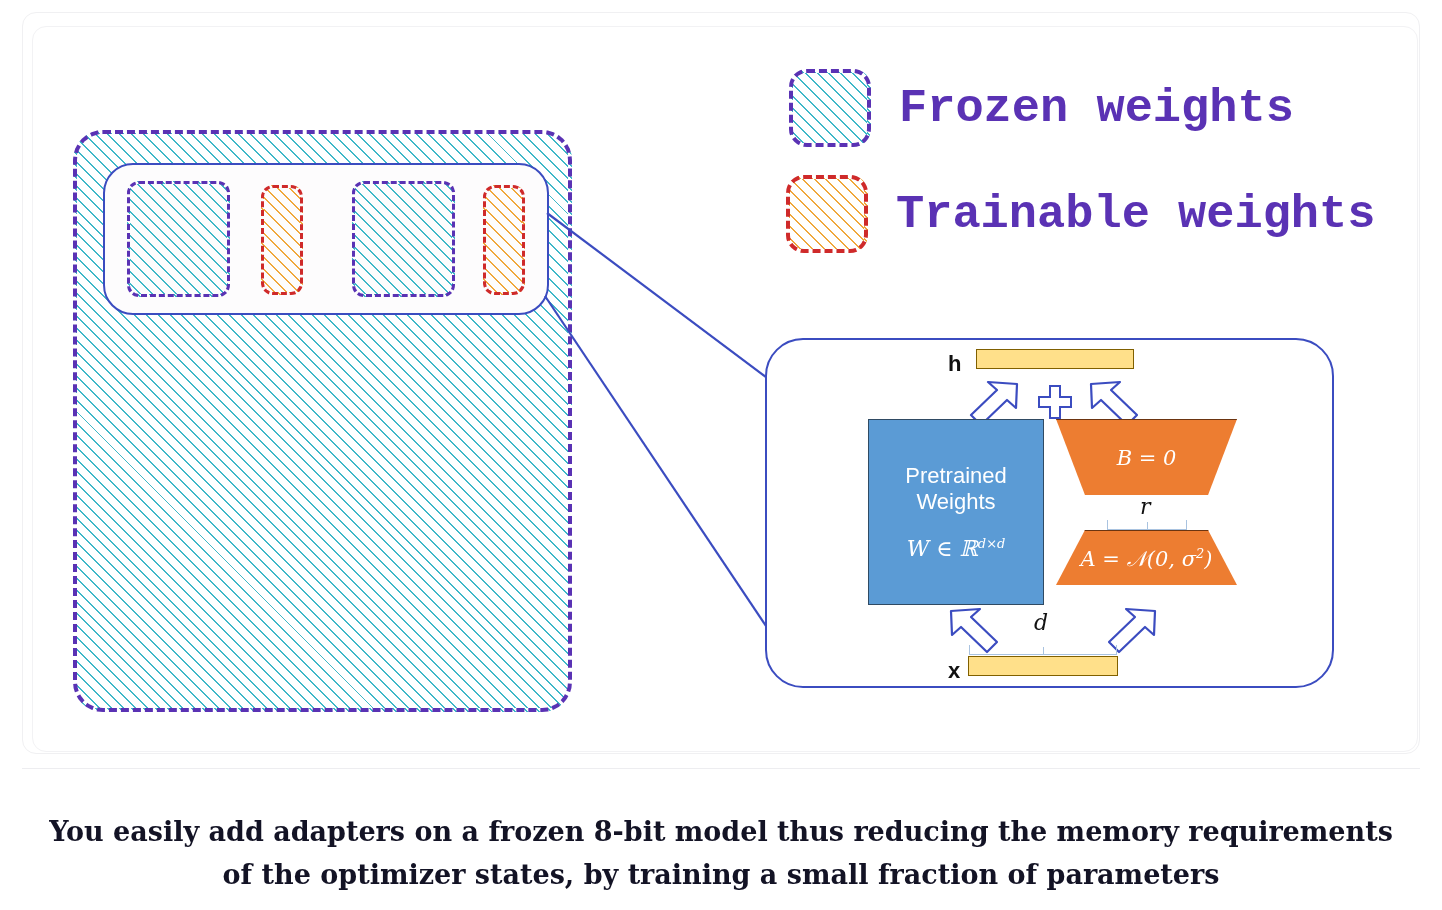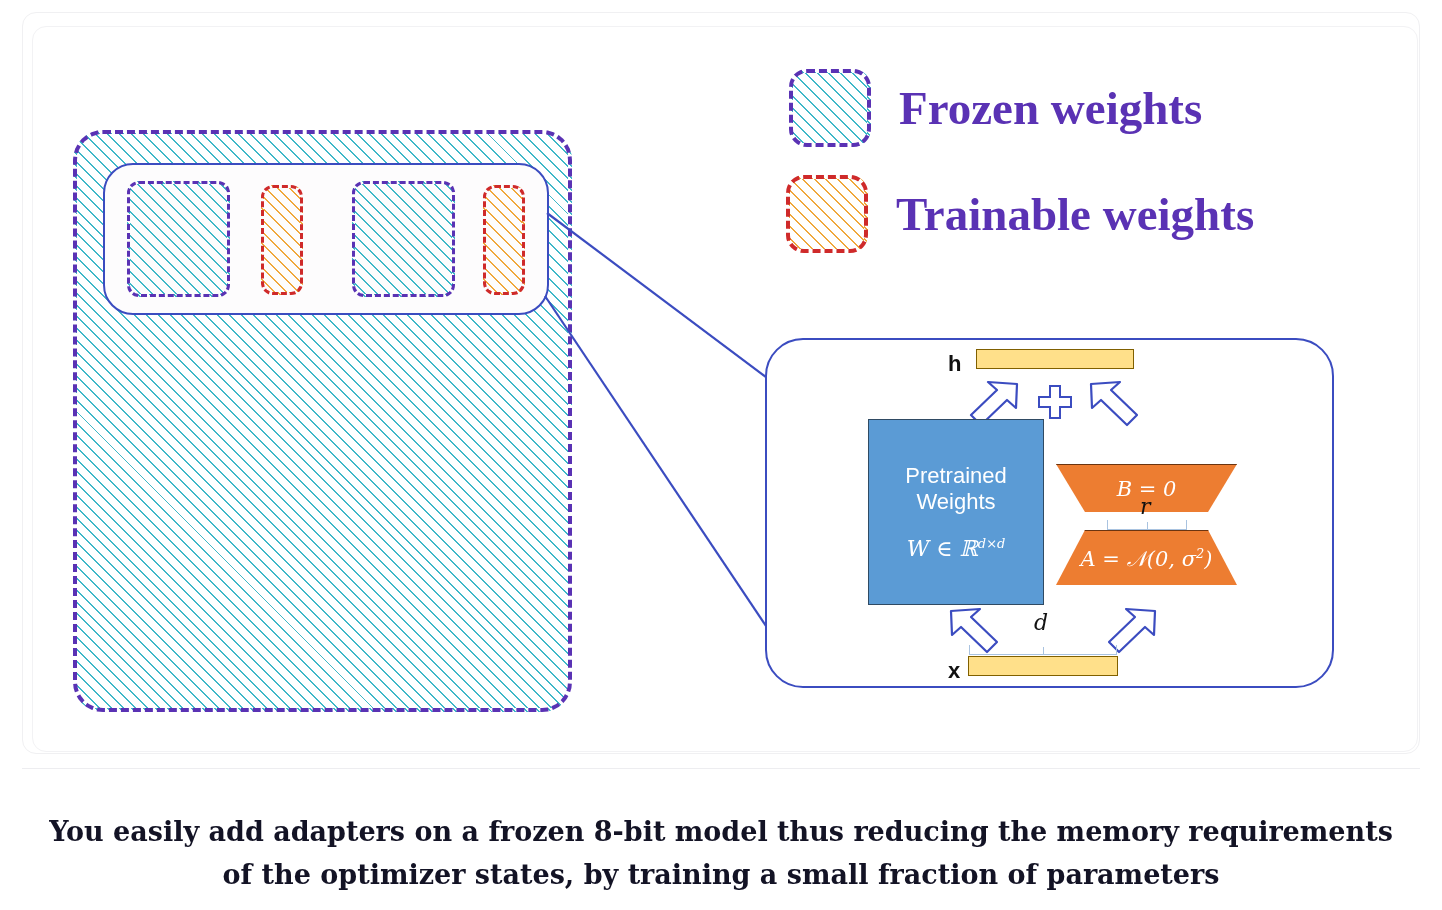--- a/index.html
+++ b/index.html
@@ -141,21 +141,21 @@
     height: 78px;
     box-sizing: border-box;
     border-radius: 18px;
     flex: none;
   }
   .swatch.frozen { border: 4px dashed #5a32b4; }
   .swatch.train  { border: 4px dashed #cf2a2a; }
 
   .legend-label {
     margin-left: 28px;
-    font-family: Liberation Serif, serif;
+    font-family: Liberation Mono, monospace;
     font-size: 47px;
     font-weight: 700;
     color: #5a32b4;
     white-space: nowrap;
     line-height: 1;
   }
 
   
   .lora-panel {
     position: absolute;
@@ -343,21 +343,21 @@
     </svg>
 
     <div class="pretrained-box" style="left:101px; top:79px; width:176px; height:186px;">
       <div class="pretrained-text">Pretrained
 Weights</div>
       <div class="pretrained-formula">
         <span>W ∈ ℝ</span><sup>d×d</sup>
       </div>
     </div>
 
-    <div class="trap trap-b" style="left:289px; top:79px; width:181px; height:48px;margin-top:45px;">
+    <div class="trap trap-b" style="left:289px; top:79px; width:181px; height:76px;">
       <span>B = 0</span>
     </div>
 
     <div class="mini-label" style="left:373px; top:156px;">r</div>
     <div class="bracket down" style="left:340px; top:180px; width:80px; height:10px;"></div>
 
     <div class="trap trap-a" style="left:289px; top:190px; width:181px; height:55px;">
       <span><span>A = 𝒩(0, σ</span><sup>2</sup><span>)</span></span>
     </div>
 

